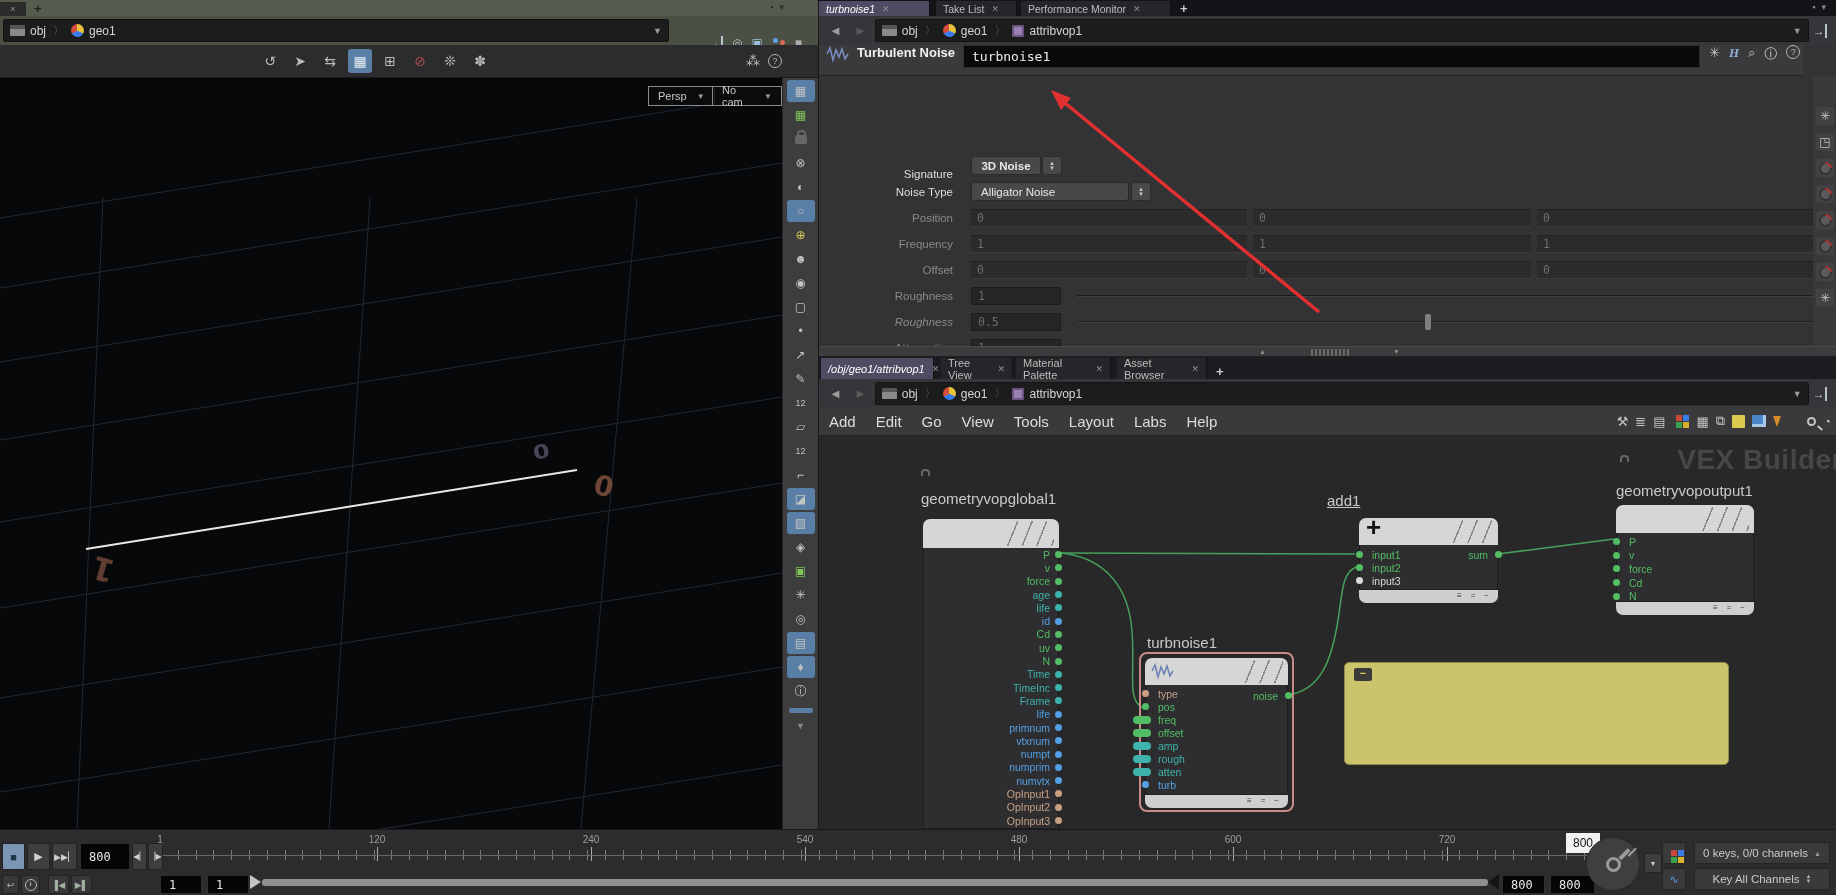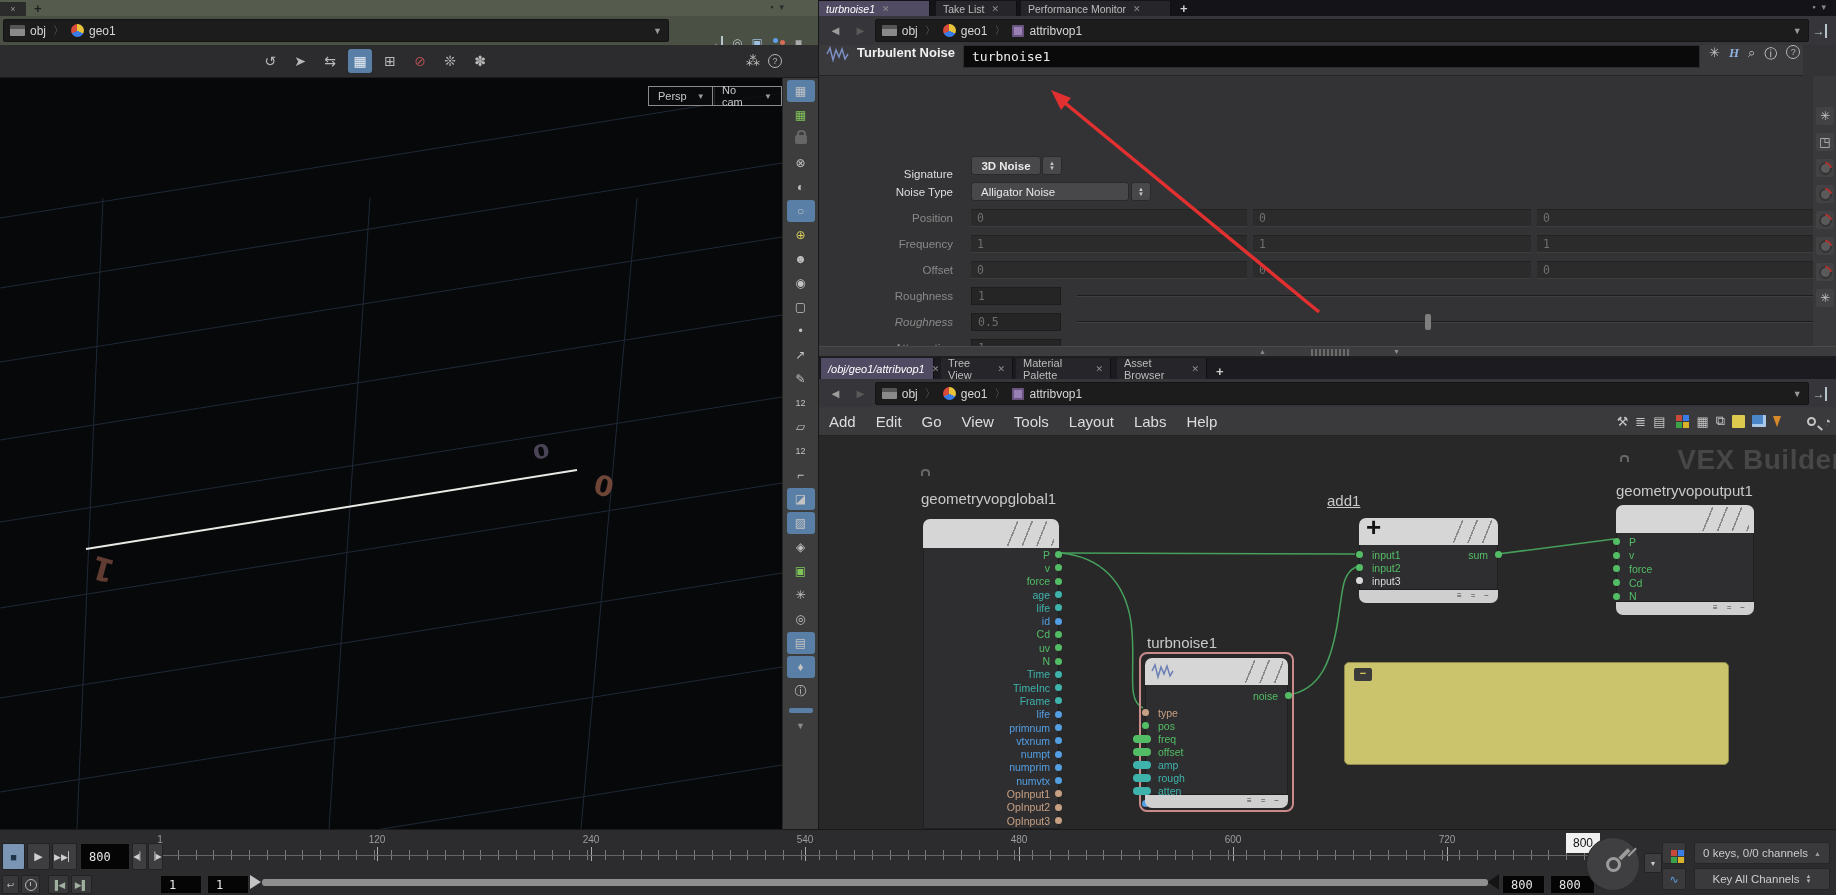--- a/index.html
+++ b/index.html
@@ -626,21 +626,21 @@
       </div>
 
     
     <div class="node-title" style="left:328px;top:198px;">turbnoise1</div>
     <div class="sel-border" style="left:320px;top:216px;width:155px;height:160px;"></div>
     <div class="nhead" style="left:326px;top:222px;width:143px;height:27px;">
       <svg width="24" height="18" style="margin:4px 0 0 5px;">
         <path d="M2,9 L5,3 8,15 11,5 14,12 17,4 20,14 23,9" stroke="#6a7fb5" stroke-width="1.5" fill="none"></path>
         </svg>
       <span class="stripes" style="width:42px;"></span></div>
-    <div class="nbody" style="left:326px;top:249px;width:143px;height:110px;padding-top:21px;">
+    <div class="nbody" style="left:326px;top:249px;width:143px;height:110px;padding-top:2px;">
 
         <div class="iport">
           <span class="pdot tan"></span>
           <span class="lbl tan">type</span>
         </div>
 
         <div class="iport">
           <span class="pdot green"></span>
           <span class="lbl green">pos</span>
         </div>

